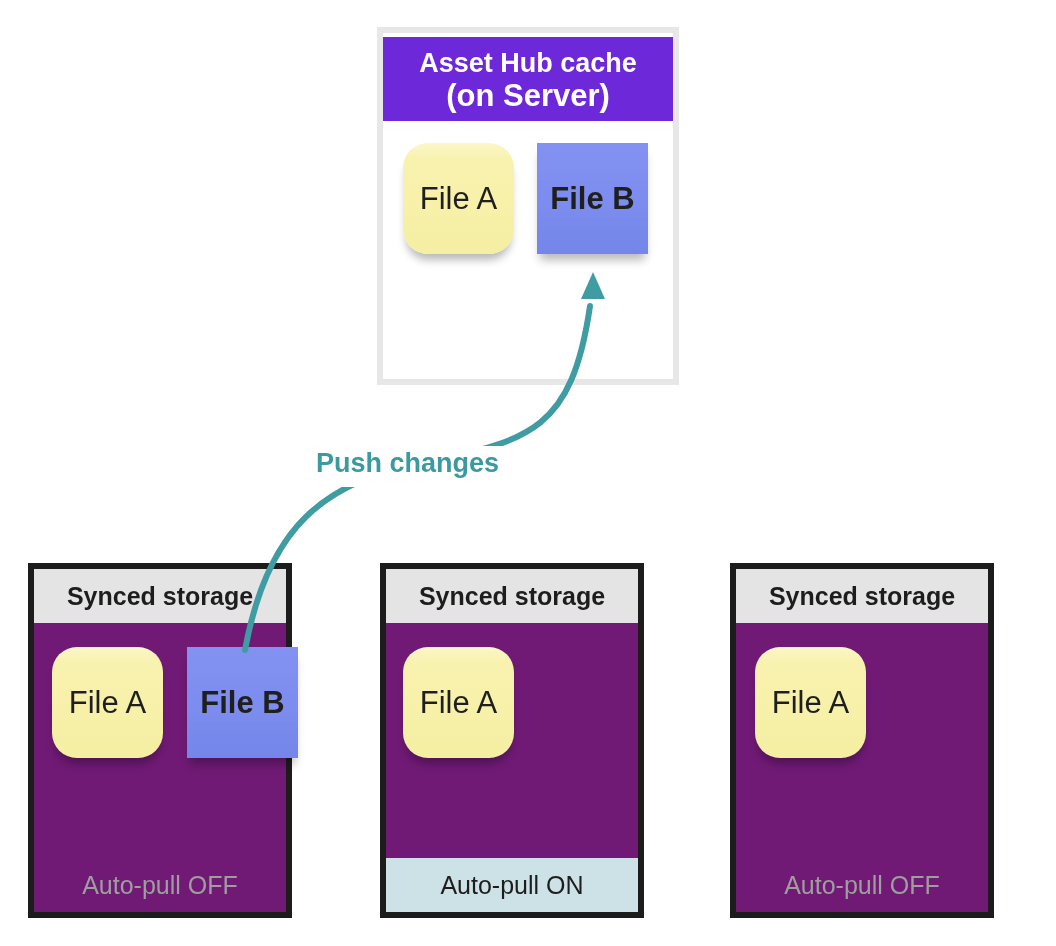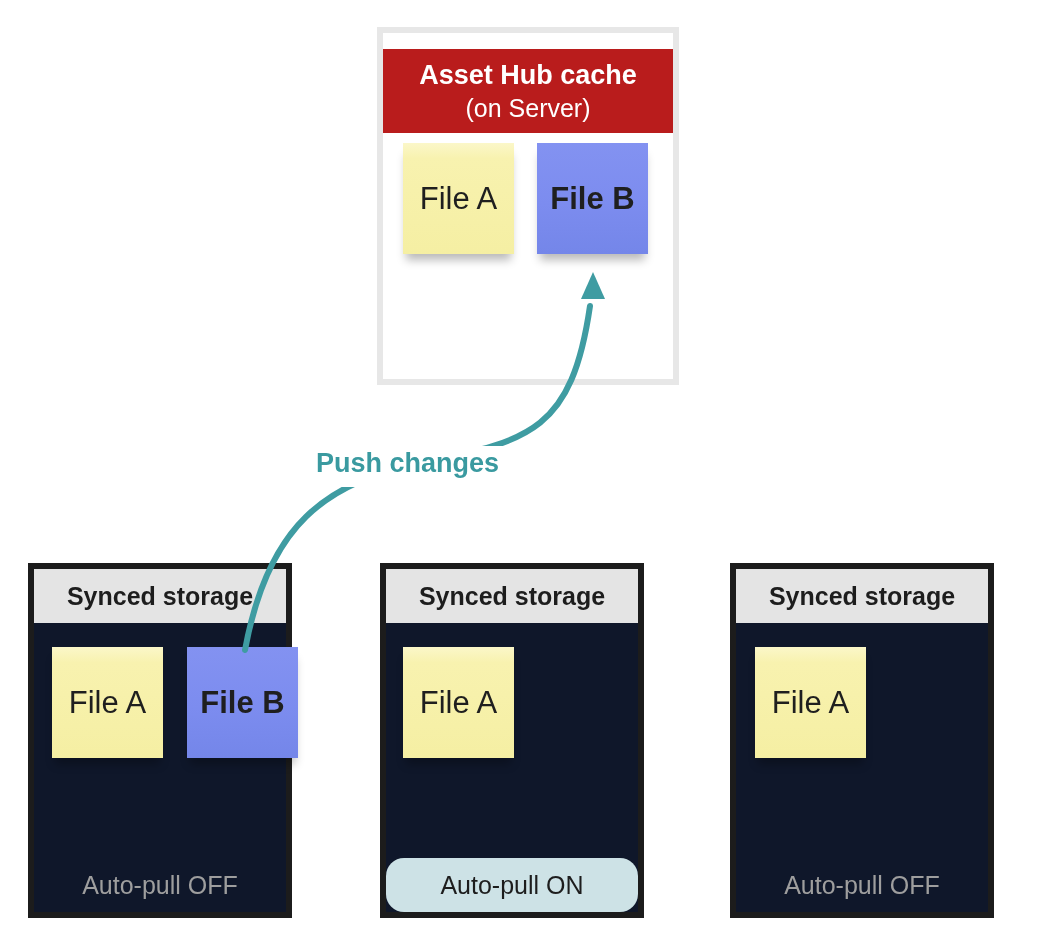--- a/index.html
+++ b/index.html
@@ -6,55 +6,55 @@
   #canvas{
     position:relative;width:1056px;height:946px;background:#ffffff;
     font-family:"Liberation Sans",sans-serif;overflow:hidden;
   }
   
   .hub-box{
     position:absolute;left:377px;top:27px;width:302px;height:358px;
     border:6px solid #e7e7e7;background:#ffffff;box-sizing:border-box;
   }
   .hub-header{
-    position:absolute;left:0;top:16px;width:100%;height:84px;background:#b91c1c;
+    position:absolute;left:0;top:4px;width:100%;height:84px;background:#6d28d9;
     color:#ffffff;display:flex;flex-direction:column;align-items:center;justify-content:center;
     text-align:center;
   }
   .hub-title{font-size:27px;font-weight:700;line-height:34px;}
-  .hub-subtitle{font-size:25px;font-weight:400;line-height:32px;}
+  .hub-subtitle{font-size:31px;font-weight:700;line-height:32px;}
   
   .note{
     position:absolute;width:111px;height:111px;
     display:flex;align-items:center;justify-content:center;
     font-size:31px;color:#1f1f1f;
     box-shadow:0 9px 9px -3px rgba(0,0,0,0.28);
   }
-  .note.yellow{background:linear-gradient(180deg,#fbf7c9 0%,#f8f2af 14%,#f5efa3 100%);}
+  .note.yellow{background:linear-gradient(180deg,#fbf7c9 0%,#f8f2af 14%,#f5efa3 100%);border-radius:25px;}
   .note.blue{background:linear-gradient(180deg,#8392f1 0%,#7c8cef 55%,#7486e9 100%);font-weight:bold;}
   
   .storage-box{
     position:absolute;top:563px;width:264px;height:355px;
-    border:6px solid #1c1c1c;background:#0f172a;box-sizing:border-box;
+    border:6px solid #1c1c1c;background:#701a75;box-sizing:border-box;
   }
   .storage-box.pos-0{left:28px;}
   .storage-box.pos-1{left:380px;}
   .storage-box.pos-2{left:730px;}
   .storage-header{
     position:absolute;left:0;top:0;width:100%;height:54px;background:#e4e4e4;
     display:flex;align-items:center;justify-content:center;
     font-size:25px;font-weight:700;color:#1d1d1d;
   }
   .storage-footer{
     position:absolute;left:0;bottom:0;width:100%;height:54px;
     display:flex;align-items:center;justify-content:center;
     font-size:25px;font-weight:400;
   }
   .storage-footer.off{color:#9e9e9e;background:transparent;}
-  .storage-footer.on{color:#1d1d1d;background:#cde2e6;border-radius:18px;}
+  .storage-footer.on{color:#1d1d1d;background:#cde2e6;}
   
   .arrow-svg{position:absolute;left:0;top:0;width:1056px;height:946px;pointer-events:none;z-index:5;}
   .push-label{
     position:absolute;left:308px;top:446px;z-index:6;
     background:#ffffff;padding:2px 10px 8px 8px;
     font-size:27px;font-weight:700;color:#3a9aa0;white-space:nowrap;
   }
 </style>
 </head>
 <body>

